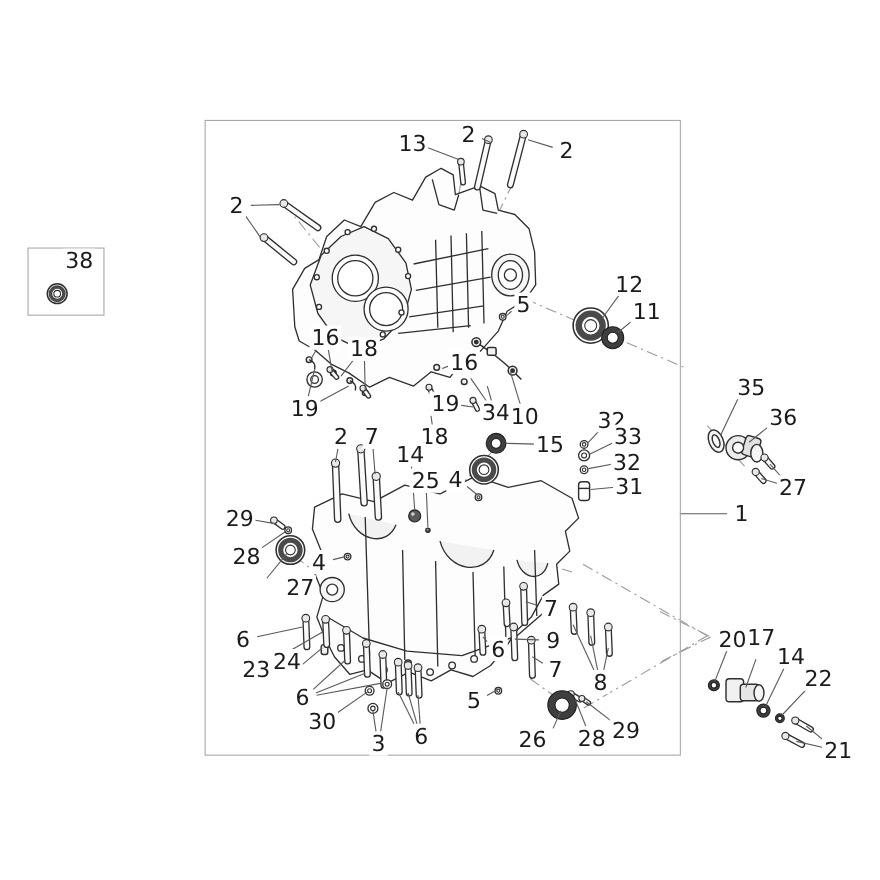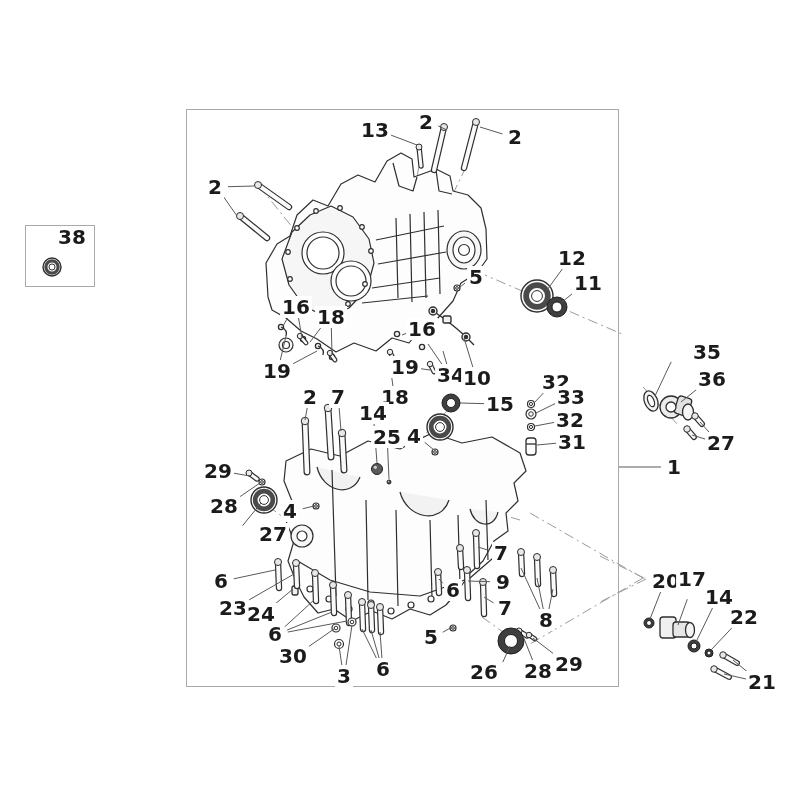--- a/index.html
+++ b/index.html
@@ -1,17 +1,17 @@
 <!DOCTYPE html>
 <html><head>
 <meta charset="utf-8">
 <style>
   html,body{margin:0;padding:0;background:#ffffff;}
   #stage{position:relative;width:792px;height:800px;background:#fff;overflow:hidden;
-         font-family:"DejaVu Sans","Liberation Sans",sans-serif;font-weight:bold;}
+         font-family:"DejaVu Sans","Liberation Sans",sans-serif;}
   #draw{position:absolute;left:0;top:0;}
   .panel{position:absolute;border:1px solid #a9a9a9;background:transparent;}
   #labels{position:absolute;left:0;top:0;width:800px;height:800px;pointer-events:none;}
   .callout{position:absolute;transform:translate(-50%,-50%);font-size:20px;line-height:1;
            color:#1b1b1b;background:#ffffff;padding:1px 2px;white-space:nowrap;}
 </style>
 </head>
 <body>
 
 <div id="stage">
@@ -489,36 +489,36 @@
       <div class="callout" style="left: 422px; top: 329px;">16</div>
       <div class="callout" style="left: 405px; top: 367px;">19</div>
       <div class="callout" style="left: 451px; top: 375px;">34</div>
       <div class="callout" style="left: 477px; top: 378px;">10</div>
       <div class="callout" style="left: 395px; top: 397px;">18</div>
       <div class="callout" style="left: 500px; top: 404px;">15</div>
       <div class="callout" style="left: 556px; top: 382px;">32</div>
       <div class="callout" style="left: 571px; top: 397px;">33</div>
       <div class="callout" style="left: 570px; top: 420px;">32</div>
       <div class="callout" style="left: 572px; top: 442px;">31</div>
-      <div class="callout" style="left: 707px; top: 352px;">35</div>
+      <div class="callout" style="left: 683px; top: 352px;">35</div>
       <div class="callout" style="left: 712px; top: 379px;">36</div>
       <div class="callout" style="left: 721px; top: 443px;">27</div>
       <div class="callout" style="left: 674px; top: 467px;">1</div>
       <div class="callout" style="left: 373px; top: 413px;">14</div>
       <div class="callout" style="left: 387px; top: 437px;">25</div>
       <div class="callout" style="left: 414px; top: 436px;">4</div>
       <div class="callout" style="left: 310px; top: 397px;">2</div>
       <div class="callout" style="left: 338px; top: 397px;">7</div>
       <div class="callout" style="left: 218px; top: 471px;">29</div>
       <div class="callout" style="left: 224px; top: 506px;">28</div>
       <div class="callout" style="left: 234px; top: 534px; margin-left: 39px;">27</div>
       <div class="callout" style="left: 290px; top: 511px;">4</div>
       <div class="callout" style="left: 221px; top: 581px;">6</div>
       <div class="callout" style="left: 233px; top: 608px;">23</div>
-      <div class="callout" style="left: 261px; top: 614px;">24</div>
+      <div class="callout" style="left: 261px; top: 601px;">24</div>
       <div class="callout" style="left: 275px; top: 634px;">6</div>
       <div class="callout" style="left: 293px; top: 656px;">30</div>
       <div class="callout" style="left: 344px; top: 676px;">3</div>
       <div class="callout" style="left: 383px; top: 669px;">6</div>
       <div class="callout" style="left: 431px; top: 637px;">5</div>
       <div class="callout" style="left: 501px; top: 553px;">7</div>
       <div class="callout" style="left: 503px; top: 582px;">9</div>
       <div class="callout" style="left: 453px; top: 590px;">6</div>
       <div class="callout" style="left: 505px; top: 608px;">7</div>
       <div class="callout" style="left: 546px; top: 620px;">8</div>

